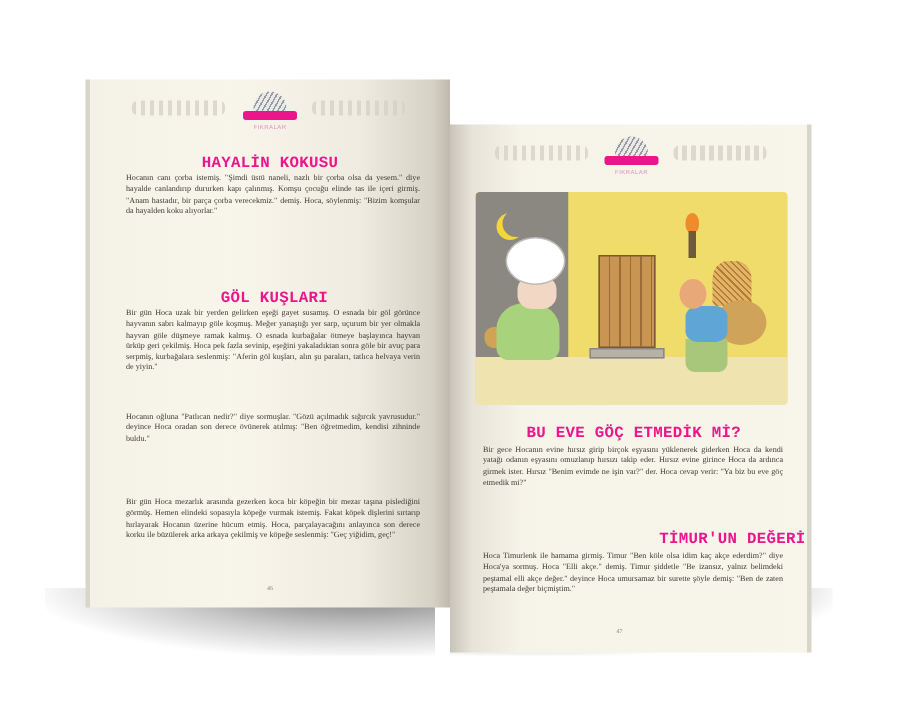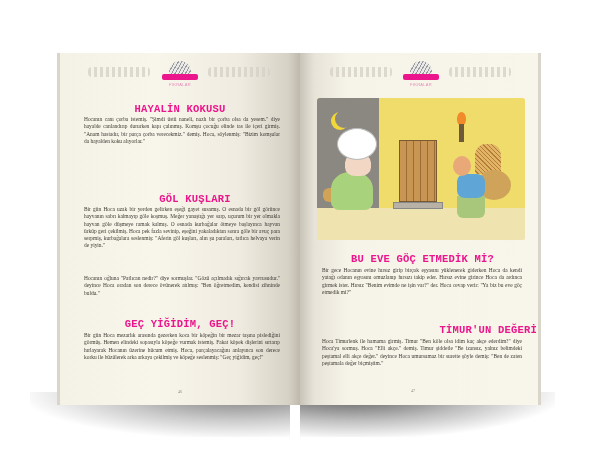--- a/index.html
+++ b/index.html
@@ -11,21 +11,21 @@
     background: radial-gradient(ellipse at 80% 0%, rgba(0,0,0,0.55) 0%, rgba(0,0,0,0.2) 45%, rgba(0,0,0,0) 75%); }
   .shadow-r { position: absolute; left: 300px; top: 392px; width: 255px; height: 45px;
     background: radial-gradient(ellipse at 20% 0%, rgba(0,0,0,0.7) 0%, rgba(0,0,0,0.25) 45%, rgba(0,0,0,0) 75%); }
 
   .page { position: absolute; top: 0; height: 352px; }
   .page.left { left: 0; width: 243px;
     background: linear-gradient(to right, #f4f1e6 0%, #f8f5ea 40%, #efebe0 75%, #d7d2c6 95%, #bfb9ad 100%);
     border-left: 3px solid #d9d5ca; }
   .page.right { left: 243px; width: 241px;
     background: linear-gradient(to right, #c9c4b8 0%, #e7e3d8 6%, #f6f3e8 20%, #f8f5eb 100%);
-    border-right: 3px solid #d9d5ca; }
+    border-right: 3px solid #d9d5ca; margin-top: 30px; }
 
   .header { position: absolute; left: 0; right: 0; top: 2px; height: 42px; }
   .filigree { position: absolute; top: 12px; height: 10px; width: 62px;
     background: repeating-linear-gradient(90deg, #d6d2c8 0 3px, transparent 3px 6px);
     opacity: 0.8; border-radius: 4px; }
   .dome { position: absolute; top: 6px; width: 22px; height: 14px; border-radius: 11px 11px 2px 2px;
     background: repeating-linear-gradient(120deg, #e9e9e9 0 2px, #9a9a9a 2px 3px); }
   .ribbon { position: absolute; top: 19px; width: 36px; height: 6px; background: #ec168c; border-radius: 2px; }
   .header-label { position: absolute; top: 27px; width: 40px; text-align: center;
     font-family: "Liberation Sans", sans-serif; font-size: 4px; color: #e58cbc; letter-spacing: 0.3px; }
@@ -73,26 +73,25 @@
       <div class="filigree" style="left:28px;"></div>
       <div class="dome" style="left:109px;"></div>
       <div class="ribbon" style="left:102px;"></div>
       <div class="filigree" style="left:148px;"></div>
       <div class="header-label" style="left:100px;">FIKRALAR</div>
     </div>
 
     <div class="section-title" style="left:20px; width:200px; top:50px;">HAYALİN KOKUSU</div>
     <div class="body-text" style="left:24px; width:196px; top:63px;">Hocanın canı çorba istemiş. "Şimdi üstü naneli, nazlı bir çorba olsa da yesem." diye hayalde canlandırıp dururken kapı çalınmış. Komşu çocuğu elinde tas ile içeri girmiş. "Anam hastadır, bir parça çorba verecekmiz." demiş. Hoca, söylenmiş: "Bizim komşular da hayalden koku alıyorlar."</div>
 
-    <div class="section-title" style="left:35px; width:200px; top:140px;">GÖL KUŞLARI</div>
+    <div class="section-title" style="left:23px; width:200px; top:140px;">GÖL KUŞLARI</div>
     <div class="body-text" style="left:24px; width:196px; top:133px; margin-top:20px;">Bir gün Hoca uzak bir yerden gelirken eşeği gayet susamış. O esnada bir göl görünce hayvanın sabrı kalmayıp göle koşmuş. Meğer yanaştığı yer sarp, uçurum bir yer olmakla hayvan göle düşmeye ramak kalmış. O esnada kurbağalar ötmeye başlayınca hayvan ürküp geri çekilmiş. Hoca pek fazla sevinip, eşeğini yakaladıktan sonra göle bir avuç para serpmiş, kurbağalara seslenmiş: "Aferin göl kuşları, alın şu paraları, tatlıca helvaya verin de yiyin."</div>
 
     <div class="body-text" style="left:24px; width:196px; top:222px;">Hocanın oğluna "Patlıcan nedir?" diye sormuşlar. "Gözü açılmadık sığırcık yavrusudur." deyince Hoca oradan son derece övünerek atılmış: "Ben öğretmedim, kendisi zihninde buldu."</div>
 
-    <div class="section-title" style="left:20px; width:200px; top:265px;">GEÇ YİĞİDİM, GEÇ!</div>
     <div class="body-text" style="left:24px; width:196px; top:279px;">Bir gün Hoca mezarlık arasında gezerken koca bir köpeğin bir mezar taşına pislediğini görmüş. Hemen elindeki sopasıyla köpeğe vurmak istemiş. Fakat köpek dişlerini sırtarıp hırlayarak Hocanın üzerine hücum etmiş. Hoca, parçalayacağını anlayınca son derece korku ile büzülerek arka arkaya çekilmiş ve köpeğe seslenmiş: "Geç yiğidim, geç!"</div>
 
     <div class="page-num" style="left:118px; top:336px;">46</div>
   </div>
 
   <div class="page right">
     <div class="header">
       <div class="filigree" style="left:30px;"></div>
       <div class="dome" style="left:110px;"></div>
       <div class="ribbon" style="left:103px;"></div>

